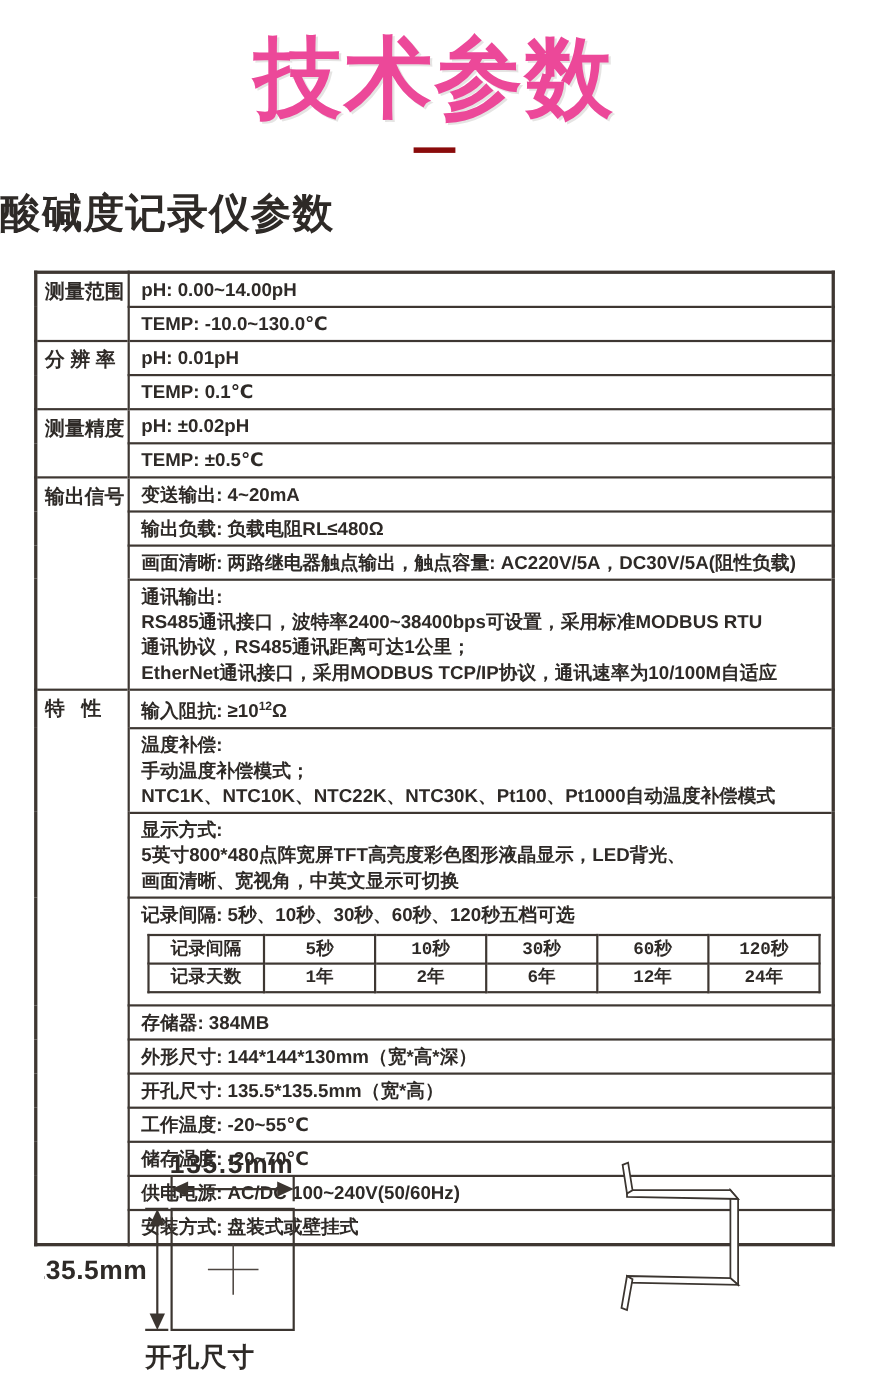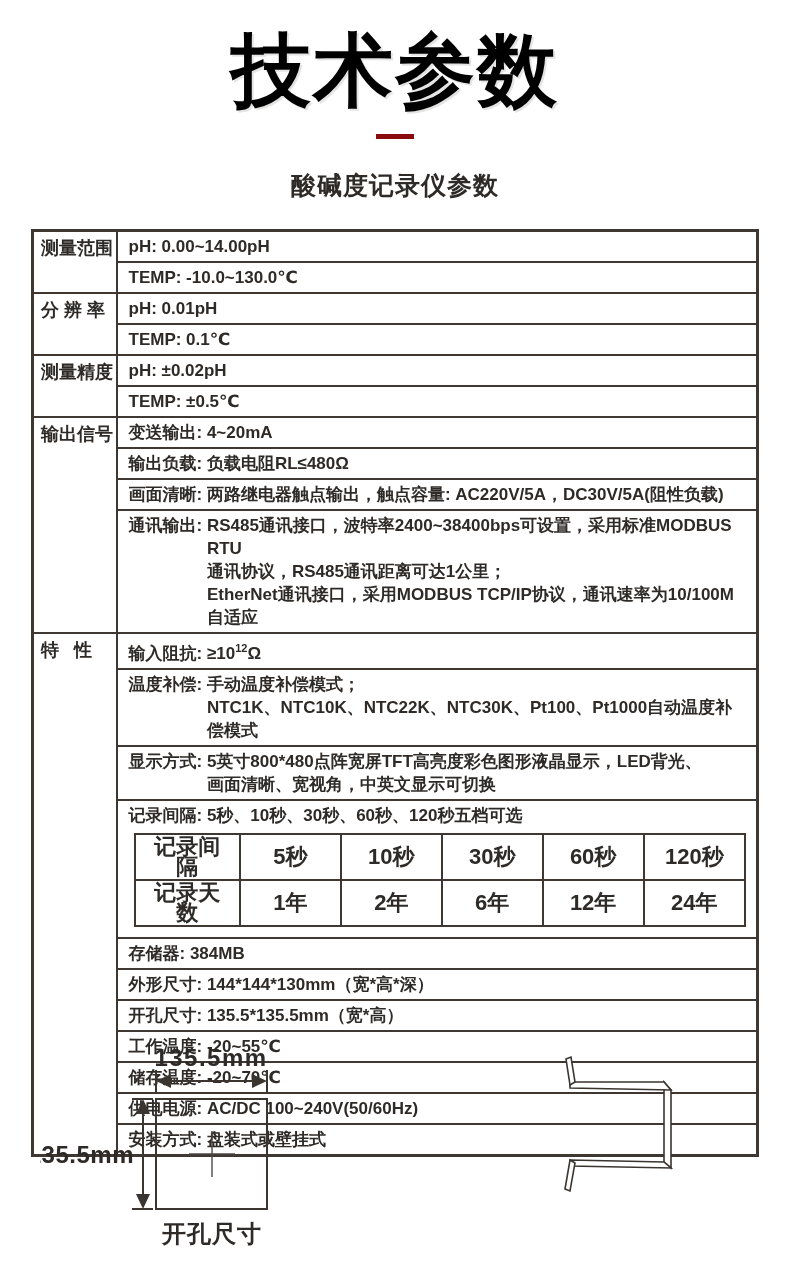--- a/index.html
+++ b/index.html
@@ -3,55 +3,55 @@
 <meta charset="utf-8">
 <style>
   * { margin:0; padding:0; box-sizing:border-box; }
   html,body { background:#ffffff; }
   body { font-family:"Liberation Sans","DejaVu Sans",sans-serif; color:#2e2a27; }
   .page { position:relative; width:790px; height:1266px; background:#fff; overflow:hidden; }
 
   .title {
     padding-top:24px; text-align:center;
     font-size:80px; font-weight:900; letter-spacing:2px; line-height:1.18;
-    color:#000000; text-shadow:2px 2px 0 rgba(70,64,58,.14);
+    color:#ec4899; text-shadow:2px 2px 0 rgba(70,64,58,.14);
   }
   .rule { width:38px; height:5px; margin:16px auto 0; }
-  .subtitle { margin-top:30px; text-align:center; font-size:25px; font-weight:800; letter-spacing:1px; }
+  .subtitle { margin-top:30px; text-align:left; font-size:37px; font-weight:800; letter-spacing:1px; }
 
   table.spec {
     width:728px; margin:27px auto 0; border-collapse:collapse;
     border:3px solid #3e3732; table-layout:fixed;
   }
   table.spec td { border-top:2px solid #3e3732; vertical-align:top; }
   td.lab {
     width:84px; border-right:2px solid #3e3732;
     font-size:18px; font-weight:700; padding:4px 2px 0 7px;
     letter-spacing:0; white-space:pre;
   }
   td.val { font-size:17px; font-weight:700; padding:3px 8px 3px 11px; line-height:23px; }
-  .multi { display:flex; }
+  .multi { display:flex;flex-direction:column; }
   .multi .k { white-space:pre; }
   .multi .v { display:flex; flex-direction:column; flex:1; }
   sup { font-size:11px; font-weight:700; }
 
   table.rec-t { border-collapse:collapse; margin:6px 2px 7px 5px; }
   table.rec-t td {
     border:2px solid #3e3732; text-align:center; vertical-align:middle;
-    font-size:22px; font-weight:700; line-height:20px; padding:2px 12px; width:103px;
+    font-size:16px; font-weight:700; line-height:20px; padding:2px 12px; width:103px;font-family:Liberation Mono, monospace;
   }
   table.rec-t td.first { width:108px; }
 
   .mount-heading {
     position:absolute; left:46px; top:992px;
     font-size:30px; font-weight:800; letter-spacing:2px;
   }
   .fig-cutout  { position:absolute; left:40px;  top:1044px; }
   .fig-bracket { position:absolute; left:545px; top:1052px; }
-  .cap { position:absolute; top:1218px; font-size:24px; font-weight:800; text-align:center; letter-spacing:1px; }
+  .cap { position:absolute; top:1218px; font-size:24px; font-weight:800; text-align:left; letter-spacing:1px; }
   .cap-l { left:132px; width:160px; }
   .cap-r { left:512px; width:220px; }
   svg text { font-family:"Liberation Sans","DejaVu Sans",sans-serif; }
 </style>
 </head>
 <body>
 
 <div class="page">
 
   <div class="title">技术参数</div>

